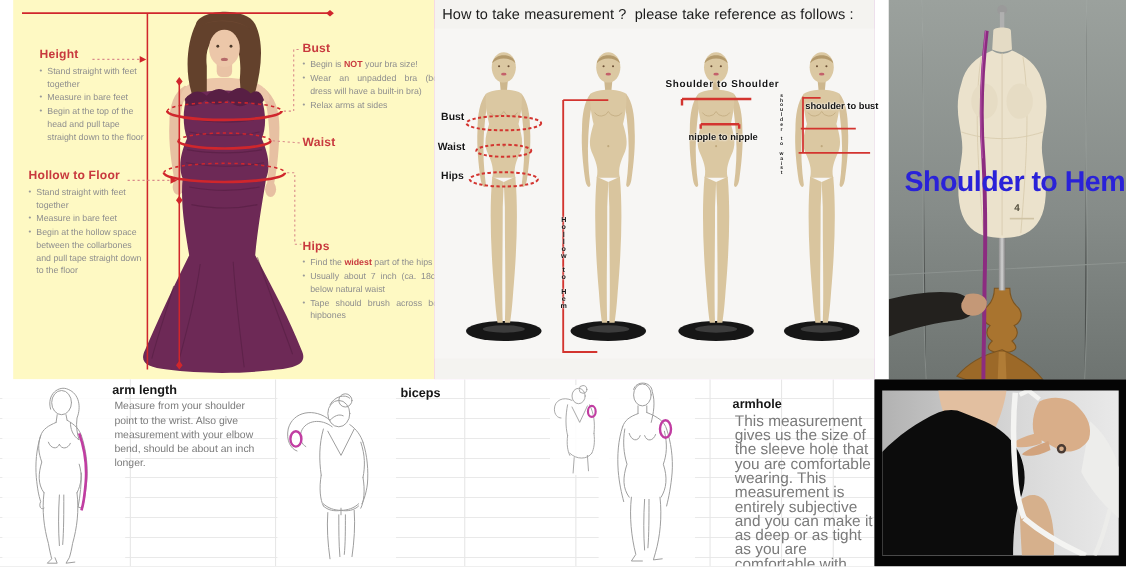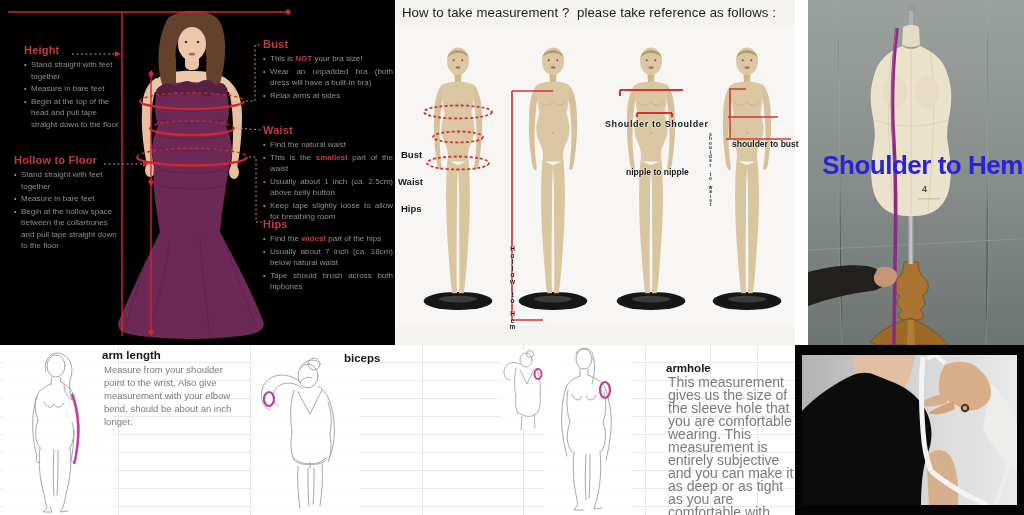--- a/index.html
+++ b/index.html
@@ -1,33 +1,33 @@
 <!DOCTYPE html>
 <html><head>
 <meta charset="utf-8">
 <style>
   html,body{margin:0;padding:0;background:#dcdcdc;}
   #stage{position:relative;width:1024px;height:515px;background:#fff;overflow:hidden;
          font-family:"Liberation Sans","DejaVu Sans",sans-serif;}
   #stage *{box-sizing:border-box;}
   .abs{position:absolute;}
   
-  .panel-left{left:0;top:0;width:395px;height:345px;background:#000000;}
+  .panel-left{left:12px;top:0;width:395px;height:345px;background:#fef9c3;}
   .txt-col{position:absolute;}
   .red-head{color:#c8393e;font-weight:bold;font-size:11px;margin-bottom:3px;letter-spacing:.2px;}
   .blist{list-style:none;margin:0;padding:0;font-size:8px;color:#8e8e8e;line-height:11.5px;}
   .blist li{position:relative;padding-left:7px;margin-bottom:1px;}
   .blist li::before{content:"•";position:absolute;left:0;top:0;font-size:7px;color:#9a9a9a;}
   .just li{text-align:justify;}
   .em{color:#c8393e;font-weight:bold;}
   
   .panel-mid{left:395px;top:0;width:400px;height:345px;background:#f0abfc;border-right:1px solid #e2e0dc;}
   .mid-header{position:absolute;left:7px;top:5px;font-size:13.2px;color:#1b1b1b;white-space:pre;letter-spacing:.1px;}
   .mid-label{position:absolute;font-weight:bold;color:#141414;font-size:9.5px;
-             text-shadow:0 0 2px rgba(255,255,255,.9),0 0 2px rgba(255,255,255,.9);white-space:nowrap;margin-top:48px;}
+             text-shadow:0 0 2px rgba(255,255,255,.9),0 0 2px rgba(255,255,255,.9);white-space:nowrap;}
   .vtext{writing-mode:vertical-rl;text-orientation:upright;white-space:nowrap;}
   
   .panel-right{left:808px;top:0;width:229px;height:345px;background:#858b88;}
   .hem-label{position:absolute;left:0;right:0;top:150px;text-align:center;font-size:26px;font-weight:bold;
              color:#2a22d8;letter-spacing:-.5px;white-space:nowrap;}
   .form-size{position:absolute;left:114px;top:184px;font-size:9px;font-weight:bold;color:#55503f;}
   
   .bottom-strip{left:0;top:345px;width:795px;height:170px;background:#fff;
     background-image:repeating-linear-gradient(to bottom,#ffffff 0 17px,#e9e9e9 17px 18px);}
   .vline{position:absolute;top:0;bottom:0;width:1px;background:#e7e7e7;}
@@ -122,34 +122,28 @@
       <ul class="blist">
         <li>Stand straight with feet together</li>
         <li>Measure in bare feet</li>
         <li>Begin at the hollow space between the collarbones and pull tape straight down to the floor</li>
       </ul>
     </div>
 
     <div class="txt-col" style="left:263px;top:38px;width:130px">
       <div class="red-head">Bust</div>
       <ul class="blist just">
-        <li><span>This is </span><span class="em">NOT</span><span> your bra size!</span></li>
+        <li><span>Begin is </span><span class="em">NOT</span><span> your bra size!</span></li>
         <li>Wear an unpadded bra (both dress will have a built-in bra)</li>
         <li>Relax arms at sides</li>
       </ul>
     </div>
 
     <div class="txt-col" style="left:263px;top:124px;width:130px">
       <div class="red-head">Waist</div>
-      <ul class="blist just">
-        <li>Find the natural waist</li>
-        <li><span>This is the </span><span class="em">smallest</span><span> part of the waist</span></li>
-        <li>Usually about 1 inch (ca. 2.5cm) above belly button</li>
-        <li>Keep tape slightly loose to allow for breathing room</li>
-      </ul>
     </div>
 
     <div class="txt-col" style="left:263px;top:218px;width:130px">
       <div class="red-head">Hips</div>
       <ul class="blist just">
         <li><span>Find the </span><span class="em">widest</span><span> part of the hips</span></li>
         <li>Usually about 7 inch (ca. 18cm) below natural waist</li>
         <li>Tape should brush across both hipbones</li>
       </ul>
     </div>
@@ -305,21 +299,21 @@
         <path d="M78,50 C82,62 83,76 82,88 C81,96 79,102 77,106"></path>
         <path d="M40,80 C38,92 39,102 42,108 M78,82 C80,94 79,104 76,110"></path>
         <path d="M42,106 C50,114 66,114 74,106 M58,110 L58,116"></path>
         <path d="M42,108 C46,112 52,113 58,112 M58,112 C64,113 70,112 74,108"></path>
         <path d="M46,114 C45,128 46,142 48,156 M70,112 C71,126 70,140 68,154"></path>
         <path d="M56,116 C56,130 56,142 57,154 M62,116 C62,130 62,142 61,152"></path>
       </g>
       <ellipse cx="17" cy="47" rx="5" ry="7" stroke="#c13da2" stroke-width="2.2" fill="none"></ellipse>
     </svg>
 
-    <div class="abs" style="left:344px;top:7px;width:142px">
+    <div class="abs" style="left:364px;top:7px;width:142px">
       <p class="b-head">biceps</p>
     </div>
 
     <svg class="abs" style="left:500px;top:5px" width="54" height="82" viewBox="0 0 54 82">
       <rect width="54" height="82" fill="#ffffff" opacity=".85"></rect>
       <g stroke="#9d9d9d" stroke-width=".8" fill="none" stroke-linecap="round">
         <ellipse cx="26" cy="10" rx="6" ry="7"></ellipse>
           <circle cx="30" cy="4" r="3.5"></circle>
         <path d="M20,14 C12,10 4,14 4,22 C4,27 7,30 10,30"></path>
         <path d="M16,18 C14,28 14,38 16,46 M36,18 C40,26 41,34 40,44"></path>

